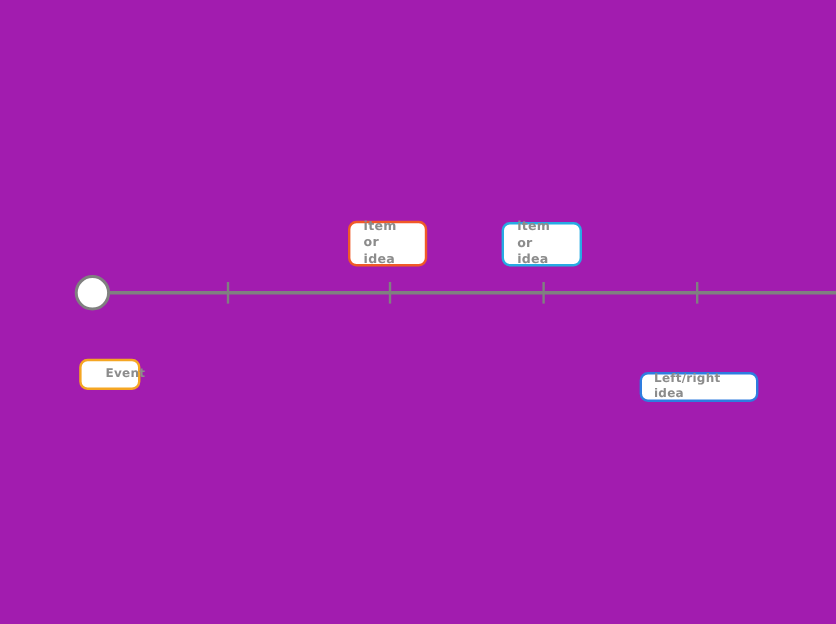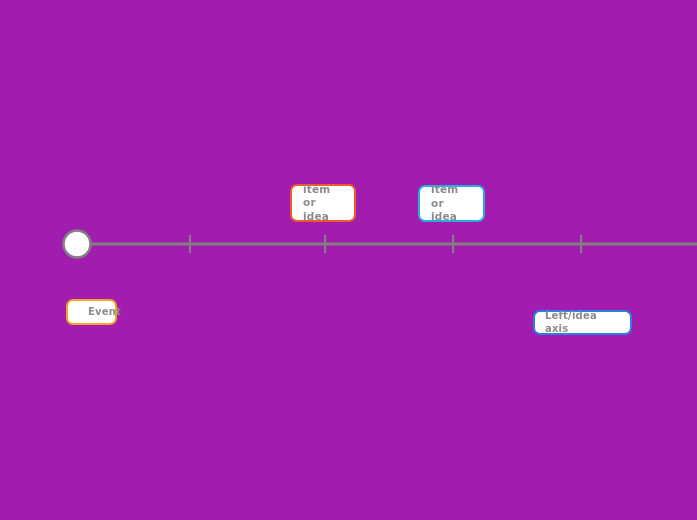--- a/index.html
+++ b/index.html
@@ -104,16 +104,16 @@
   <div id="card-idea-2" class="card idea cyan">
     <span class="card-text">item or
 idea</span>
   </div>
 
   <div id="badge-event" class="card badge amber">
     <span class="card-text">Event</span>
   </div>
 
   <div id="badge-axis" class="card badge blue">
-    <span class="card-text">Left/idea axis</span>
+    <span class="card-text">Left/right idea</span>
   </div>
 
 </div>
 
 </body></html>

